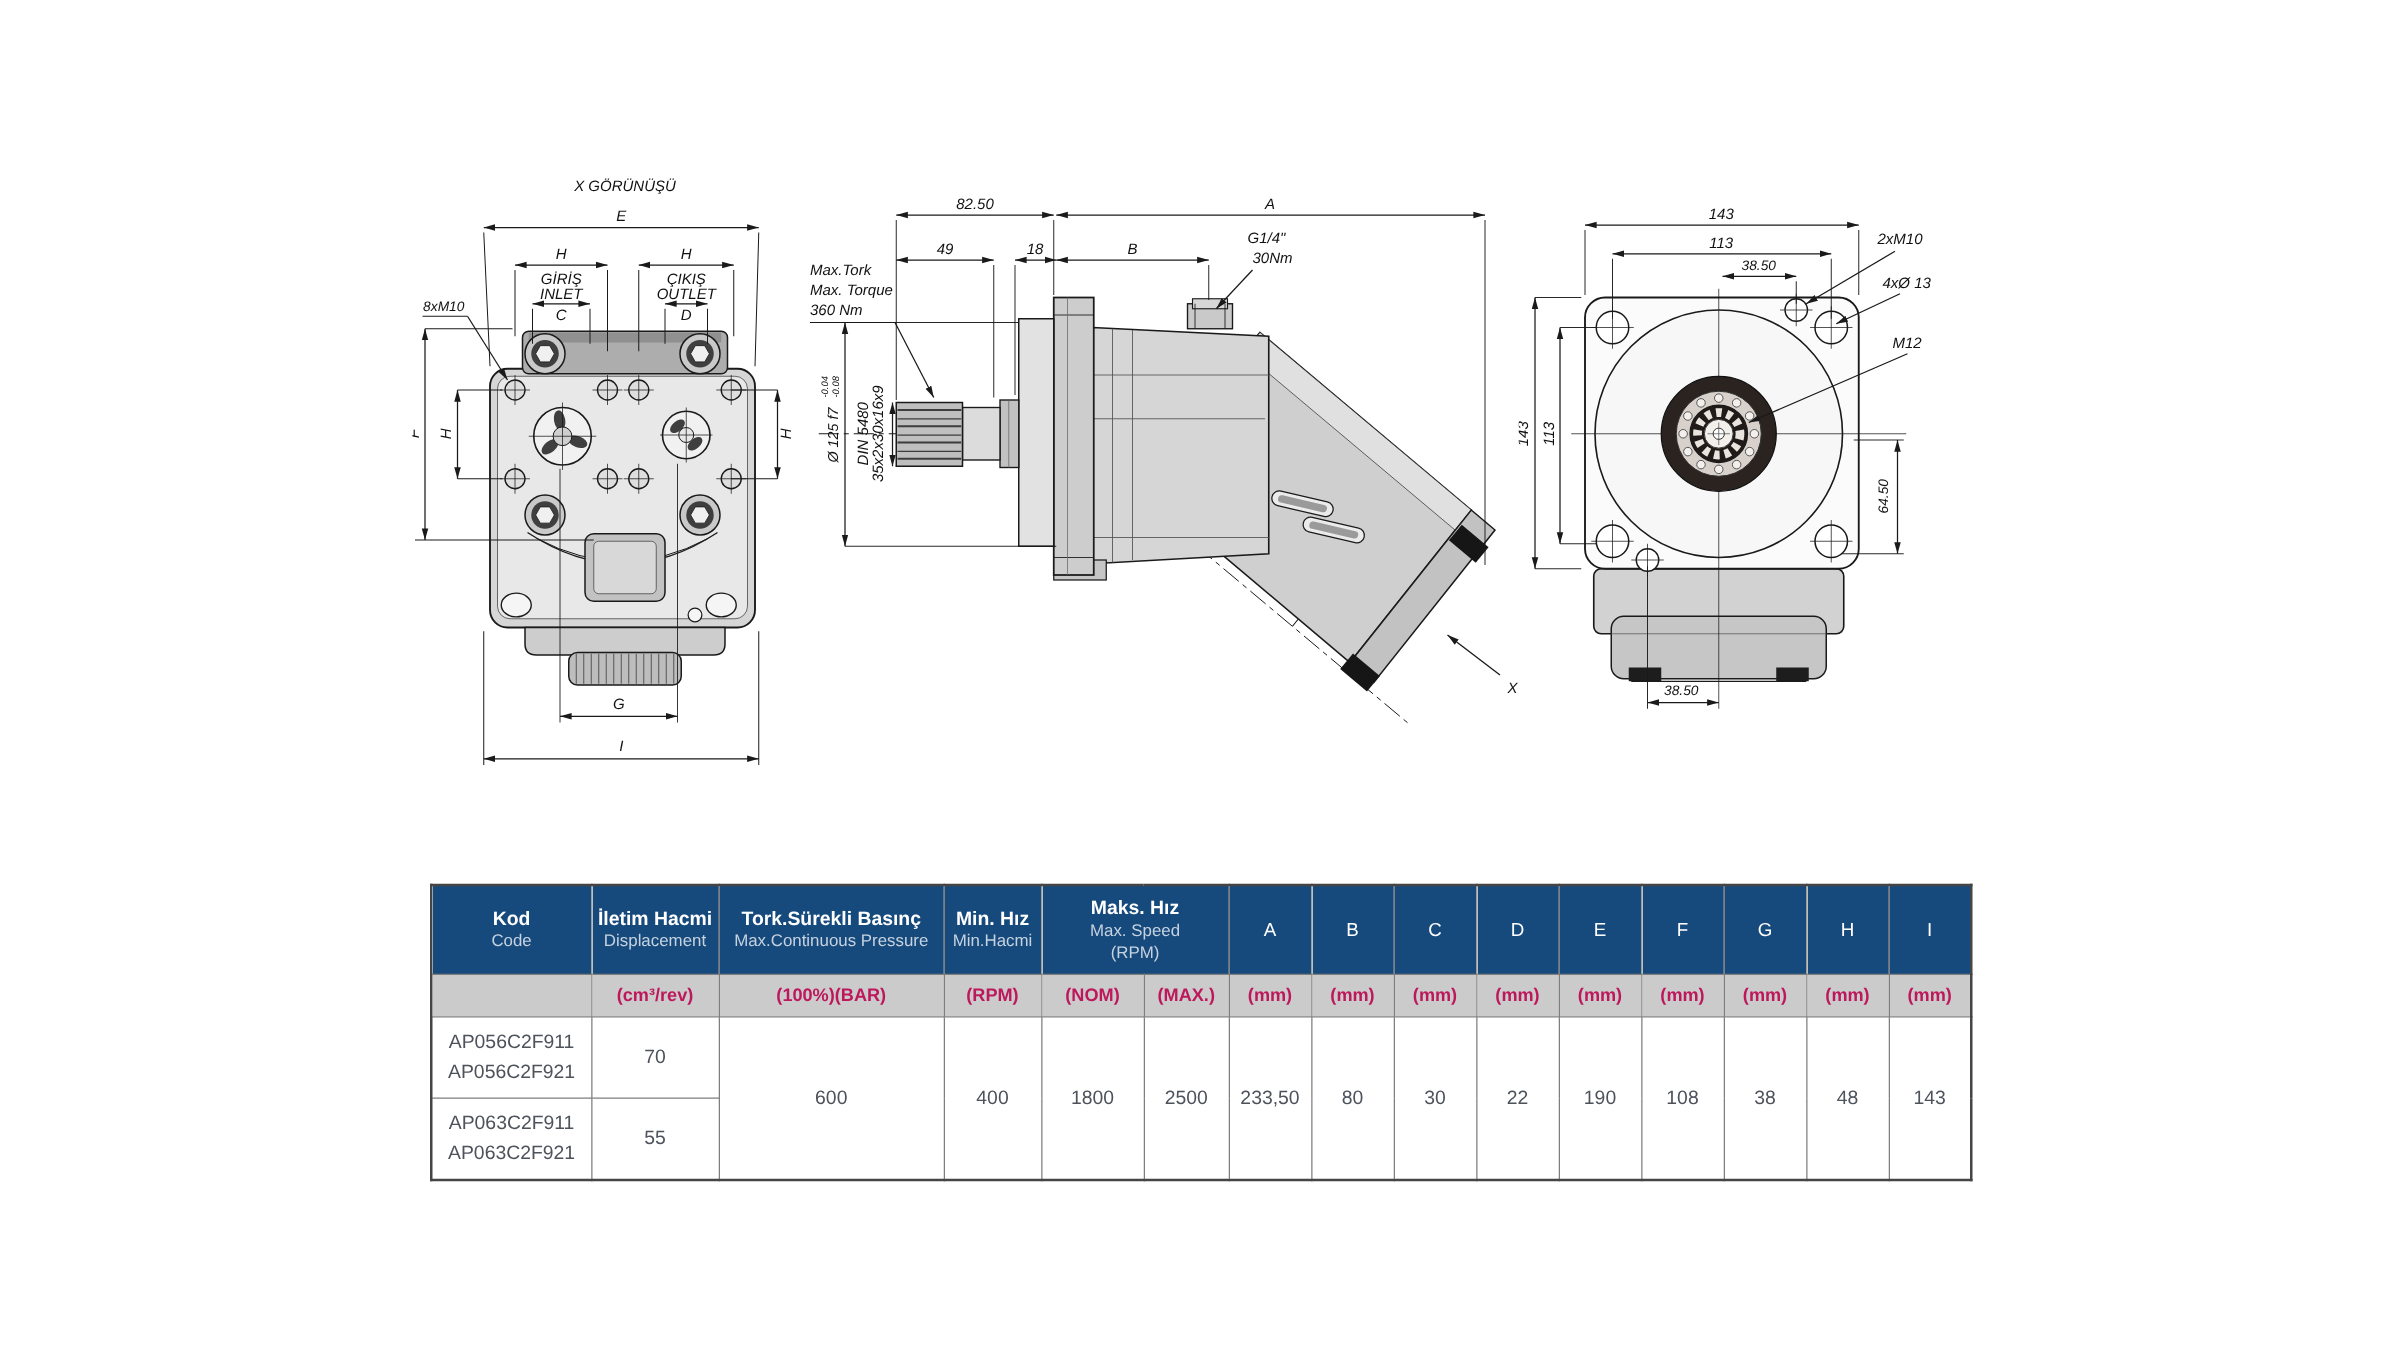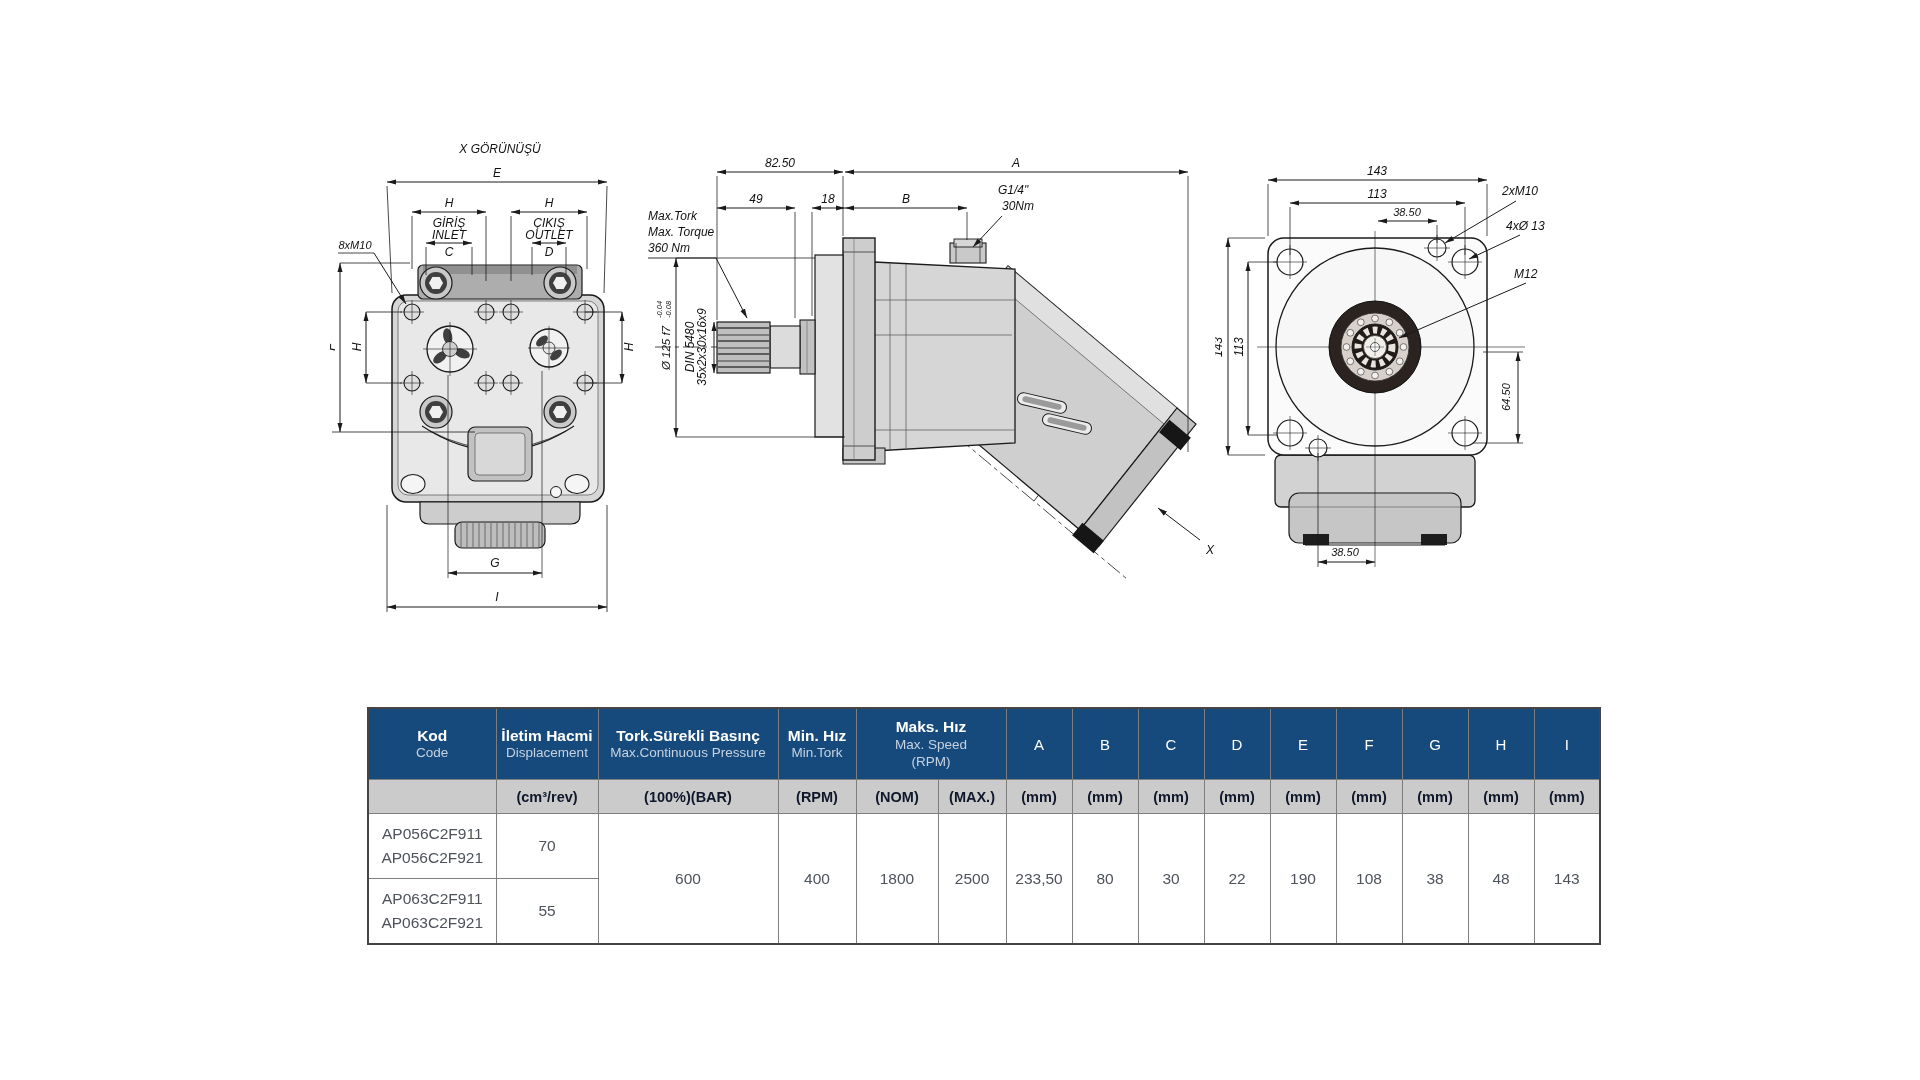--- a/index.html
+++ b/index.html
@@ -4,27 +4,27 @@
 <style>
   html,body{margin:0;padding:0;background:#fff;}
   #canvas{position:relative;width:1920px;height:1080px;background:#ffffff;overflow:hidden;
           font-family:"Liberation Sans",sans-serif;}
   .viewbox{position:absolute;}
   svg text{font-family:"Liberation Sans",sans-serif;}
   .dimtxt{font-style:italic;font-size:12px;fill:#111;text-anchor:middle;}
   .dimtxt-s{font-style:italic;font-size:11px;fill:#111;text-anchor:middle;}
   .lbl-start{font-style:italic;font-size:12px;fill:#111;text-anchor:start;}
   
-  #spec-table-wrap{position:absolute;left:367px;top:707px;width:1232px;}
+  #spec-table-wrap{position:absolute;left:344px;top:707px;width:1232px;}
   table.spec{border-collapse:collapse;table-layout:fixed;width:1232px;
              border:2px solid #454545;}
   table.spec td,table.spec th{border:1px solid #7e7e7e;padding:0;vertical-align:middle;
              text-align:center;overflow:hidden;}
   tr.hrow1 th{background:#174A7C;color:#fff;height:70px;font-weight:normal;}
-  tr.hrow2 td{background:#CBCBCB;color:#0f172a;height:33px;font-weight:bold;font-size:14.5px;}
+  tr.hrow2 td{background:#CBCBCB;color:#be185d;height:33px;font-weight:bold;font-size:14.5px;}
   .h-tr{font-size:15.5px;font-weight:bold;line-height:1.25;}
   .h-en{font-size:13.5px;color:#C6D2E0;line-height:1.25;}
   .h-letter{font-size:15px;font-weight:bold;}
   tr.drow td{background:#fff;color:#4D525B;font-size:15.5px;height:64px;}
   td.codes{text-align:left;padding-left:8px;font-size:15px;line-height:1.55;margin-top:40px;}
 </style>
 </head>
 <body>
 
 <div id="canvas">
@@ -440,21 +440,21 @@
         <th>
           <div class="h-tr">İletim Hacmi</div>
           <div class="h-en">Displacement</div>
         </th>
         <th>
           <div class="h-tr">Tork.Sürekli Basınç</div>
           <div class="h-en">Max.Continuous Pressure</div>
         </th>
         <th>
           <div class="h-tr">Min. Hız</div>
-          <div class="h-en">Min.Tork</div>
+          <div class="h-en">Min.Hacmi</div>
         </th>
         <th colspan="2">
           <div class="h-tr">Maks. Hız</div>
           <div class="h-en">Max. Speed</div>
           <div class="h-en">(RPM)</div>
         </th>
         <th class="h-letter">A</th>
         <th class="h-letter">B</th>
         <th class="h-letter">C</th>
         <th class="h-letter">D</th>

